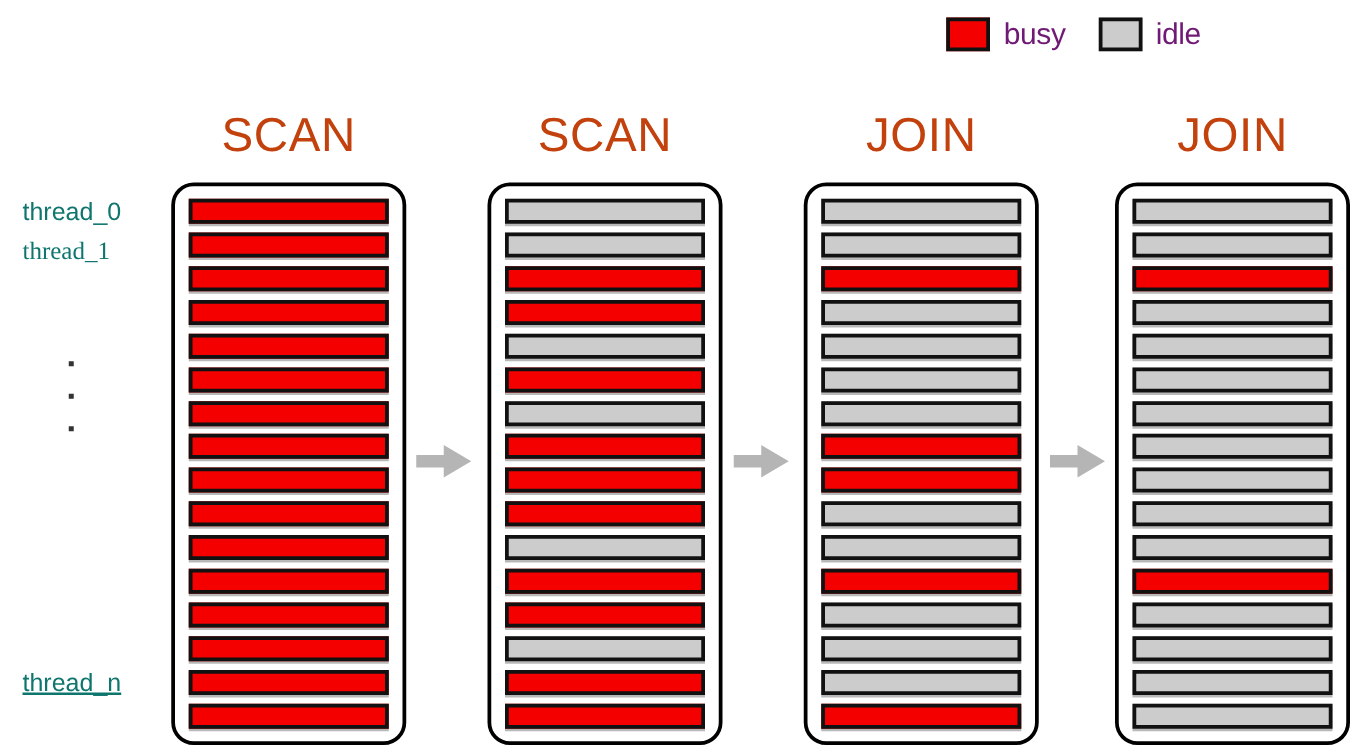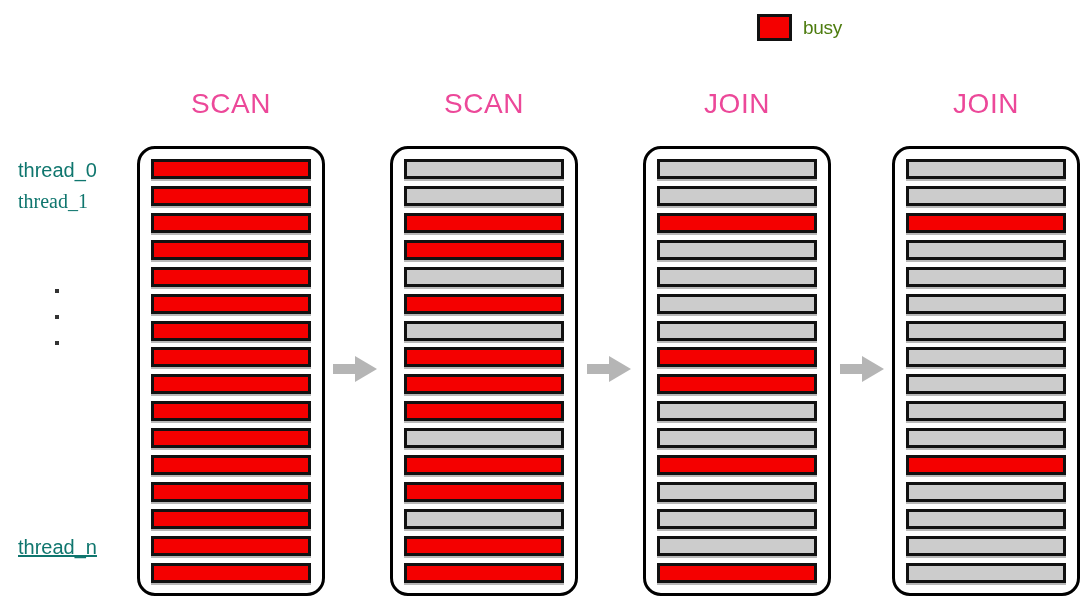--- a/index.html
+++ b/index.html
@@ -31,39 +31,39 @@
   }
   .legend-swatch {
     width: 35px;
     height: 27px;
     border: 3px solid #111111;
     box-sizing: border-box;
   }
   .legend-swatch.busy { background: #f40000; }
   .legend-swatch.idle { background: #cccccc; }
   .legend-label {
-    font-size: 19px;
-    color: #4d7c0f;
+    font-size: 24px;
+    color: #701a75;
     line-height: 1;
     letter-spacing: -0.3px;
   }
 
   
   .headers {
     position: absolute;
     top: 90px;
     left: 0;
     width: 1080px;
     height: 34px;
   }
   .col-header {
     position: absolute;
     top: 0;
-    font-size: 28px;
-    color: #ec4899;
+    font-size: 38px;
+    color: #c2410c;
     text-align: center;
     line-height: 1;
     letter-spacing: 0.5px;
   }
 
   
   .axis-labels {
     position: absolute;
     left: 0;
     top: 0;
@@ -144,20 +144,24 @@
   }
 </style>
 </head>
 <body>
 
 <div class="legend">
   <div class="legend-entry">
     <span class="legend-swatch busy"></span>
     <span class="legend-label">busy</span>
   </div>
+  <div class="legend-entry">
+    <span class="legend-swatch idle"></span>
+    <span class="legend-label">idle</span>
+  </div>
 </div>
 
 <div class="headers">
   <div class="col-header" style="left:137px;width:188px;">SCAN</div>
   <div class="col-header" style="left:390px;width:188px;">SCAN</div>
   <div class="col-header" style="left:643px;width:188px;">JOIN</div>
   <div class="col-header" style="left:892px;width:188px;">JOIN</div>
 </div>
 
 <div class="axis-labels">

